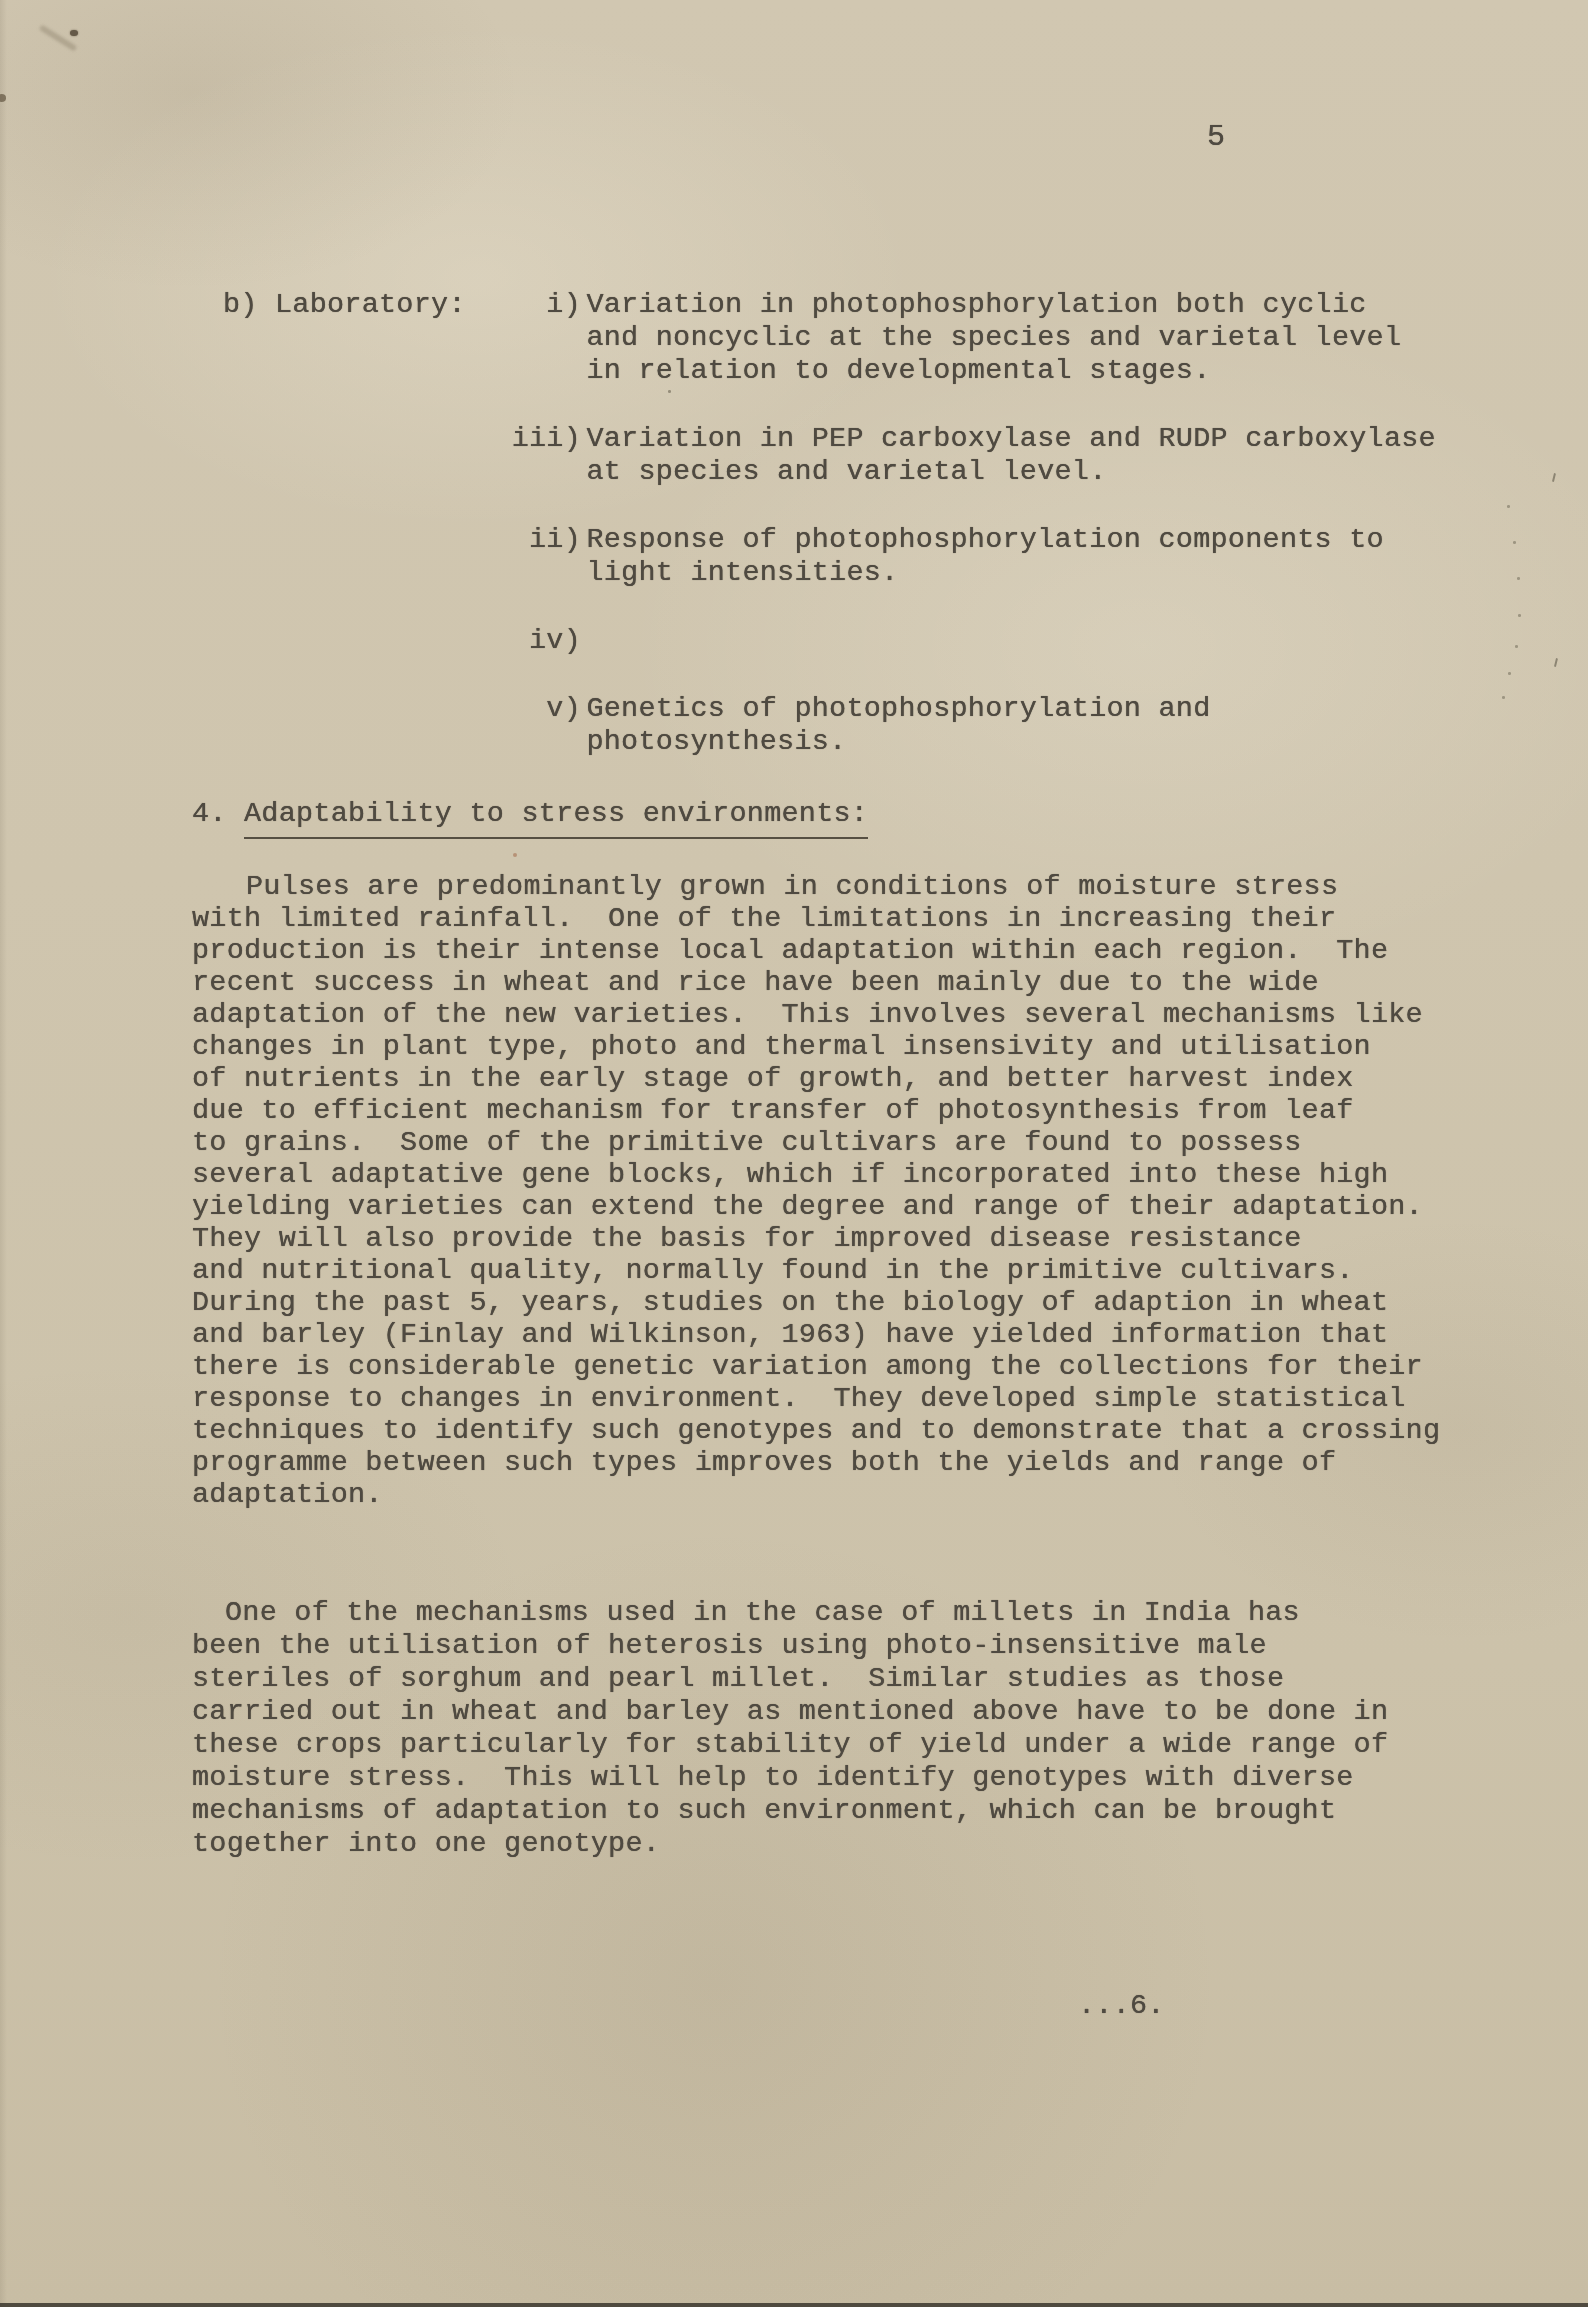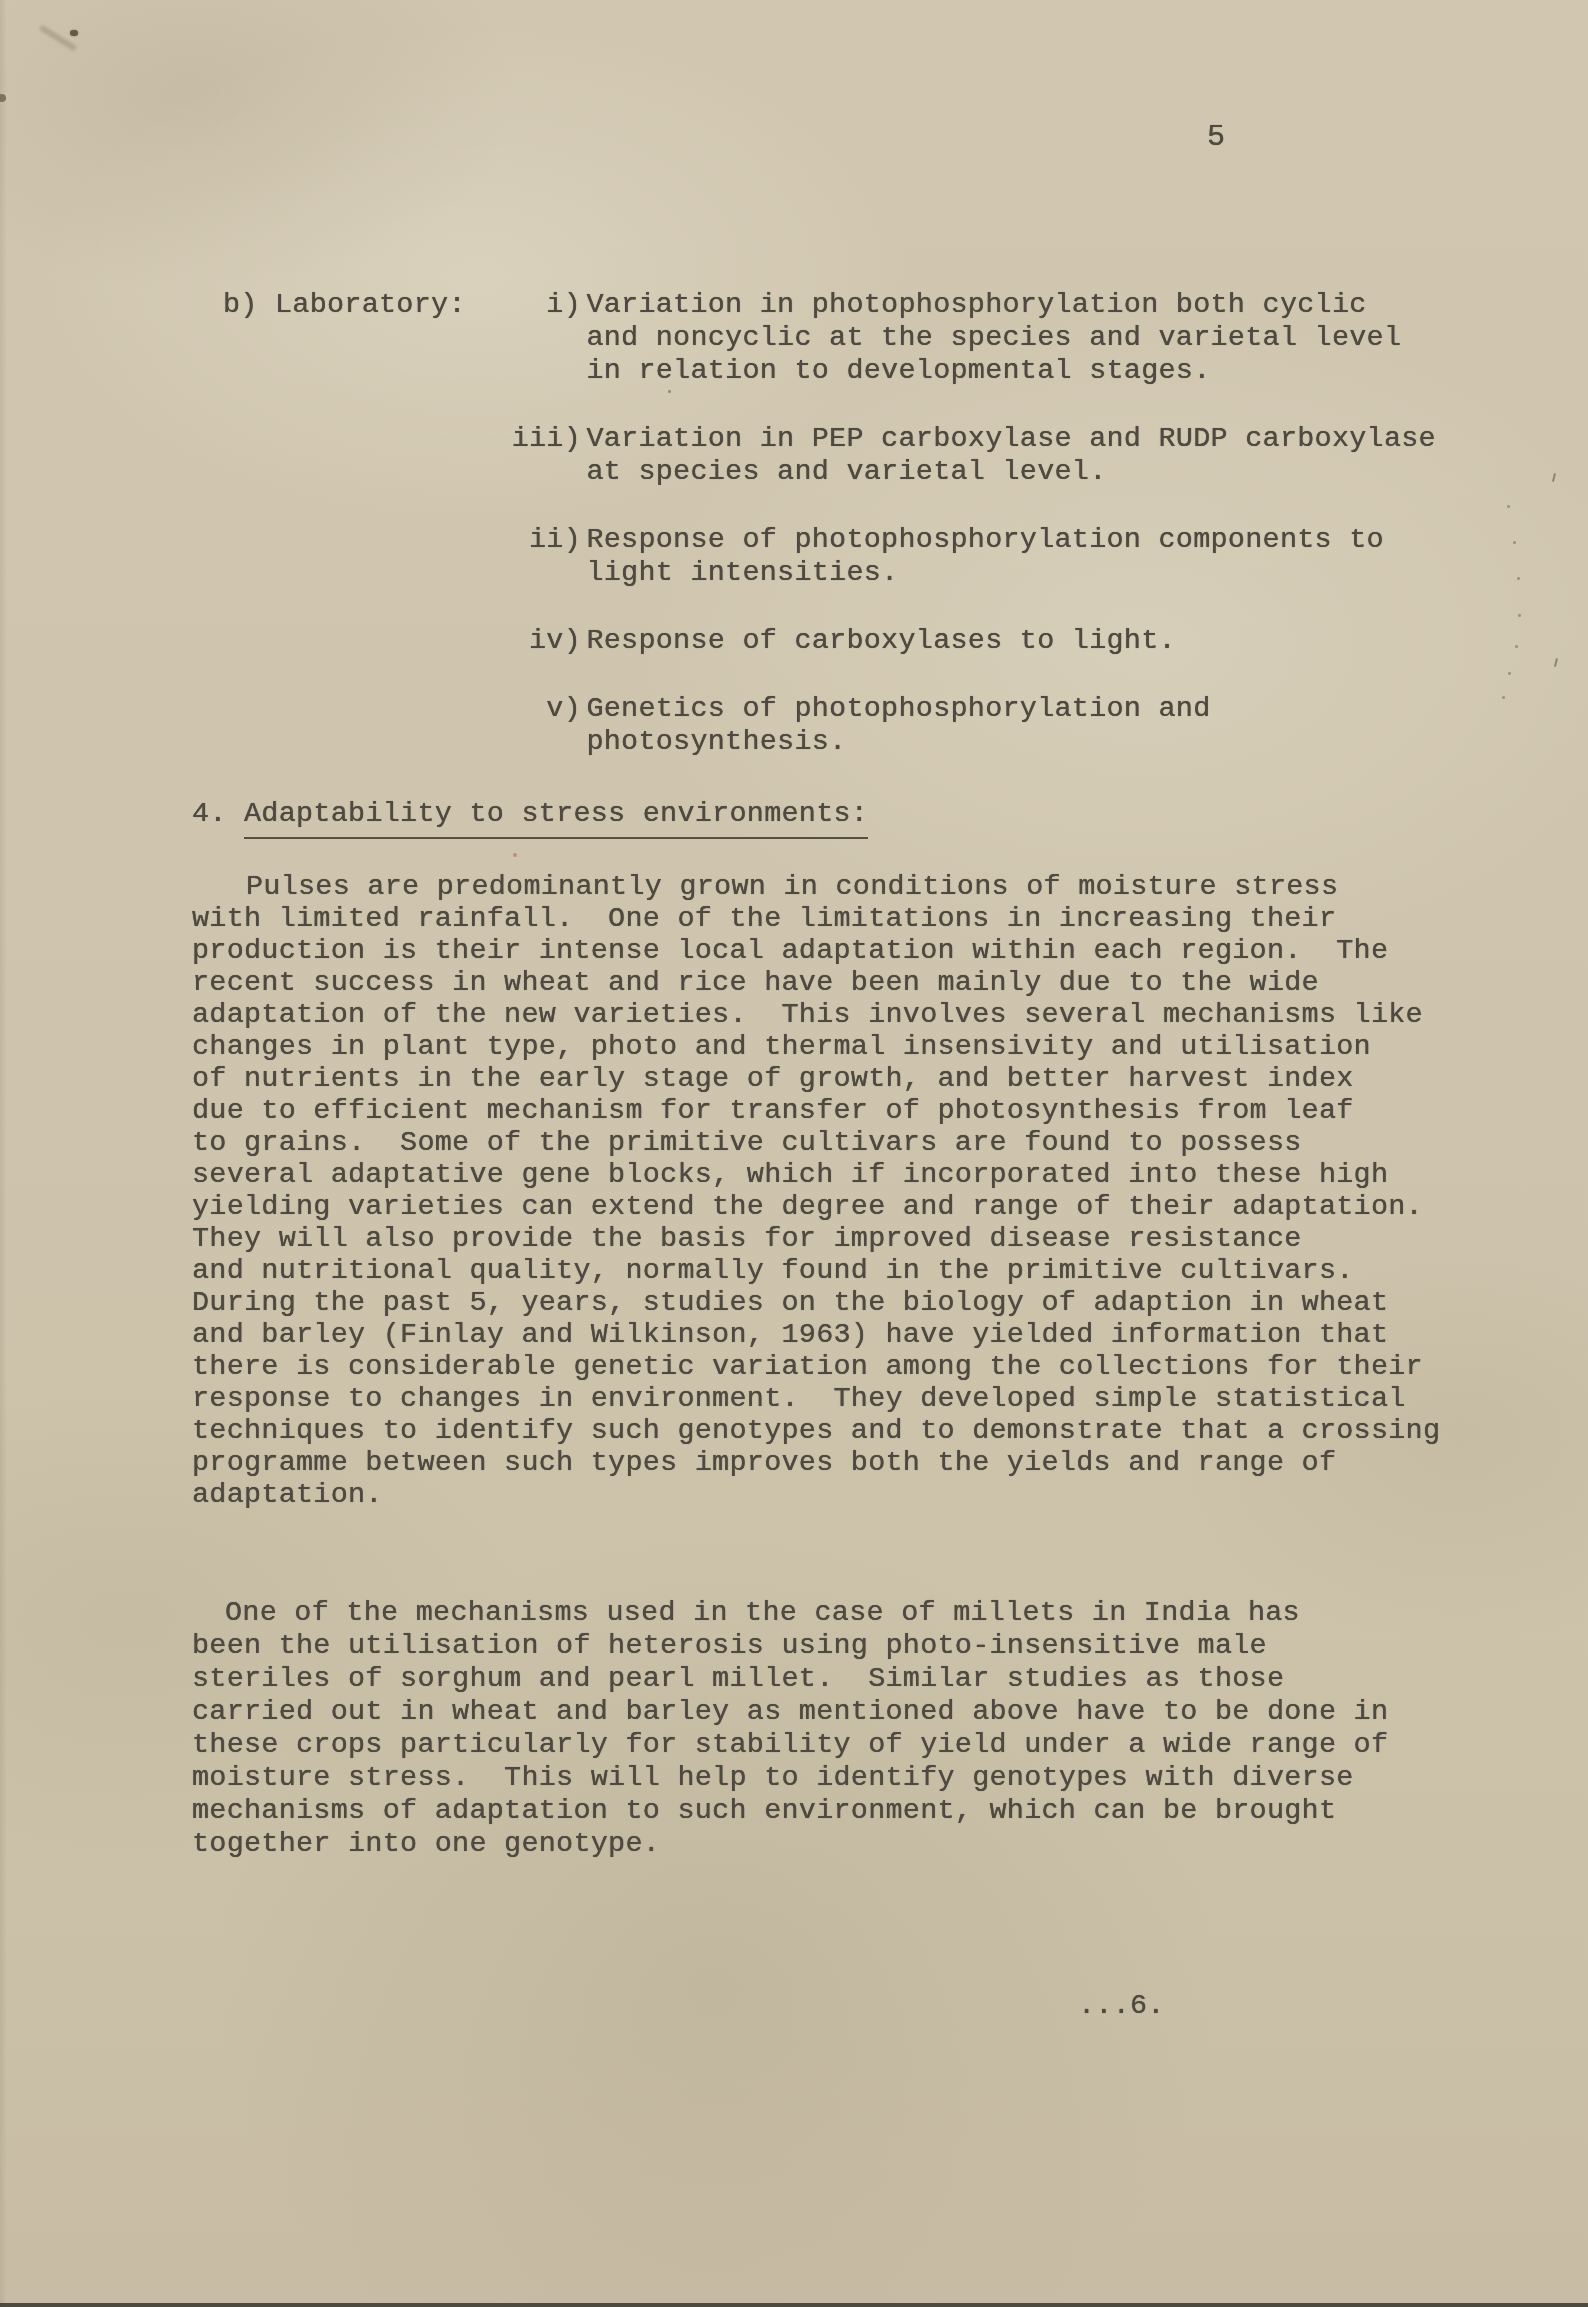--- a/index.html
+++ b/index.html
@@ -73,21 +73,20 @@
       <div class="ink rlist-text prewrap">Variation in PEP carboxylase and RUDP carboxylase
 at species and varietal level.</div>
     </div>
     <div class="rlist-item">
       <div class="ink rlist-num">ii)</div>
       <div class="ink rlist-text prewrap">Response of photophosphorylation components to
 light intensities.</div>
     </div>
     <div class="rlist-item">
       <div class="ink rlist-num">iv)</div>
-      <div class="ink rlist-text prewrap">Response of carboxylases to light.</div>
     </div>
     <div class="rlist-item">
       <div class="ink rlist-num">v)</div>
       <div class="ink rlist-text prewrap">Genetics of photophosphorylation and photosynthesis.</div>
     </div>
   </div>
 
   <div class="abs ink heading"><span>4. </span><span class="u">Adaptability to stress environments:</span></div>
 
   <div class="abs ink para1 prewrap">Pulses are predominantly grown in conditions of moisture stress

